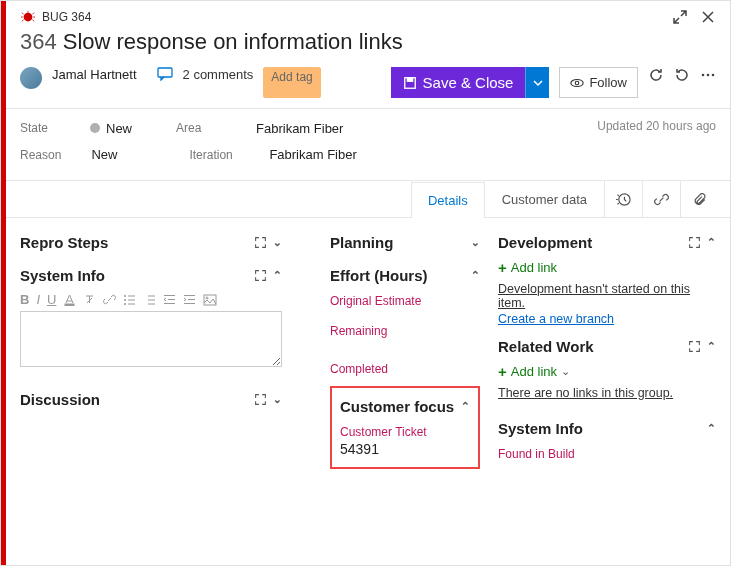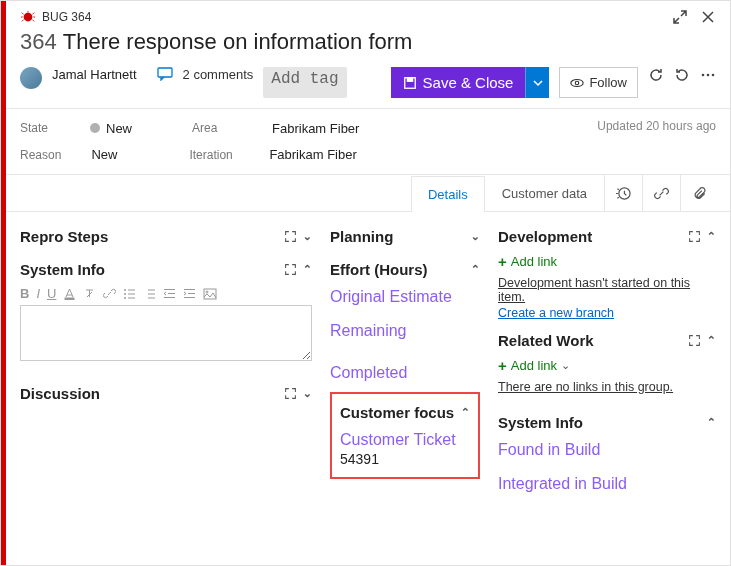--- a/index.html
+++ b/index.html
@@ -14,21 +14,21 @@
 .hdr-right { display: flex; gap: 12px; align-items: center; }
 .hdr-icon { width: 16px; height: 16px; cursor: pointer; color: #444; }
 .title-row { padding: 4px 14px 8px 14px; }
 .title-row .wid { font-size: 22px; color: #555; margin-right: 6px; }
 .title-row .wtitle { font-size: 22px; color: #222; }
 .toolbar { display: flex; padding: 4px 14px 10px 14px; gap: 10px; }
 .avatar { width: 22px; height: 22px; border-radius: 50%; background: linear-gradient(135deg,#7aa6c2,#4a7a9a); display: inline-block; }
 .assignee { font-size: 13px; color: #222; margin-right: 10px; }
 .comment-icn { color: #0078d4; }
 .comments-lbl { font-size: 13px; color: #333; }
-.addtag { font-size: 16px; color: #666; background: #e5e5e5; padding: 3px 8px; border-radius: 2px; cursor: pointer; font-family: Liberation Mono, monospace; }
+.addtag { font-size: 12px; color: #666; background: #fdba74; padding: 3px 8px; border-radius: 2px; cursor: pointer; }
 .spacer { flex: 1; }
 .save-btn-wrap { display: flex; }
 .save-btn { background: #6d28d9; color: #fff; font-size: 15px; padding: 7px 12px; display: flex; align-items: center; gap: 6px; cursor: pointer; }
 .save-dd { background: #0078d4; color: #fff; width: 24px; display: flex; align-items: center; justify-content: center; border-left: 1px solid rgba(255,255,255,0.3); cursor: pointer; }
 .follow-btn { font-size: 13px; color: #333; padding: 5px 10px; border: 1px solid #ccc; display: flex; align-items: center; gap: 5px; cursor: pointer; }
 .tool-icon { width: 16px; height: 16px; cursor: pointer; color: #444; }
 .fields { border-top: 1px solid #e6e6e6; border-bottom: 1px solid #e6e6e6; padding: 10px 14px; position: relative; }
 .field-row { display: flex; gap: 30px; margin-bottom: 10px; }
 .field-pair { display: flex; align-items: center; gap: 30px; }
 .field-label { font-size: 12px; color: #777; min-width: 40px; }
@@ -36,34 +36,34 @@
 .field-value { font-size: 13px; color: #222; }
 .state-dot { width: 10px; height: 10px; border-radius: 50%; background: #b0b0b0; display: inline-block; margin-right: 6px; }
 .updated { position: absolute; right: 14px; top: 10px; font-size: 12px; color: #888; }
 .tabs { display: flex; justify-content: flex-end; border-bottom: 1px solid #e6e6e6; padding-right: 12px; }
 .tab { font-size: 13px; padding: 10px 16px; color: #555; cursor: pointer; border: 1px solid transparent; border-bottom: none; }
 .tab.active { color: #0078d4; border-color: #e6e6e6; background: #fff; position: relative; top: 1px; }
 .tab-icon { width: 38px; display: flex; align-items: center; justify-content: center; cursor: pointer; border-left: 1px solid #e6e6e6; color: #555; }
 .main { display: flex; padding: 12px 14px; gap: 18px; }
 .col { }
 .col1 { flex: 1.1; }
-.col2 { width: 150px; }
+.col2 { width: 150px; margin-left: 30px; }
 .col3 { width: 218px; }
 .section-hdr { display: flex; align-items: center; justify-content: space-between; font-size: 15px; color: #222; font-weight: 600; padding: 4px 0; }
 .section-icons { display: flex; gap: 6px; align-items: center; color: #555; }
 .chev { font-size: 11px; color: #555; cursor: pointer; }
 .expand-icon svg { width: 13px; height: 13px; }
 .rte-toolbar { display: flex; gap: 7px; padding: 4px 0; color: #999; font-size: 13px; align-items: center; }
 .rte-toolbar span { cursor: pointer; }
 .rte-area { border: 1px solid #ccc; height: 56px; width: 100%; }
 .addlink { color: #107c10; font-size: 13px; display: flex; align-items: center; gap: 4px; padding: 4px 0; cursor: pointer; }
 .plus { font-size: 15px; font-weight: bold; }
 .helper { font-size: 12.5px; color: #333; margin-top: 2px; text-decoration: underline; }
 .link { color: #0066cc; cursor: pointer; }
-.small-label { font-size: 16px; color: #8b5cf6; padding: 6px 0 2px 0; }
+.small-label { font-size: 12px; color: #be185d; padding: 6px 0 2px 0; }
 .ticket-val { font-size: 14px; color: #222; }
 .highlight-box { border: 2px solid #e44; padding: 6px 8px 10px 8px; margin-top: 8px; }
 .sep { height: 8px; }
 svg { display: block; }
 </style>
 </head>
 <body>
 
 <div class="red-bar"></div>
 <div class="content">
@@ -86,21 +86,21 @@
       </span>
       <span class="hdr-icon">
         <svg viewBox="0 0 16 16" stroke="currentColor" stroke-width="1.5">
             <path d="M3 3l10 10M13 3L3 13"></path>
           </svg>
       </span>
     </div>
   </div>
 
   <div class="title-row">
-    <span class="wid">364</span><span class="wtitle">There response on information form</span>
+    <span class="wid">364</span><span class="wtitle">Slow response on information links</span>
   </div>
 
   <div class="toolbar">
     <span class="avatar"></span>
     <span class="assignee">Jamal Hartnett</span>
     <span class="comment-icn">
       <svg width="16" height="14" viewBox="0 0 16 14" fill="none" stroke="#0078d4" stroke-width="1.3">
           <rect x="1" y="1" width="14" height="9" rx="1"></rect>
           <path d="M4 10v3l3-3"></path>
         </svg>
@@ -148,26 +148,26 @@
     </span>
   </div>
 
   <div class="fields">
     <span class="updated">Updated 20 hours ago</span>
     <div class="field-row">
       <div class="field-pair">
         <span class="field-label">State</span>
         <span><span class="state-dot"></span><span class="field-value">New</span></span>
       </div>
-      <div class="field-pair" style="margin-left:30px">
+      <div class="field-pair" style="margin-left:14px">
         <span class="field-area-label">Area</span>
         <span class="field-value">Fabrikam Fiber</span>
       </div>
     </div>
-    <div class="field-row" style="margin-bottom:2px">
+    <div class="field-row" style="margin-bottom:8px">
       <div class="field-pair">
         <span class="field-label">Reason</span>
         <span class="field-value" style="margin-left:0">New</span>
       </div>
       <div class="field-pair" style="margin-left:42px">
         <span class="field-area-label">Iteration</span>
         <span class="field-value">Fabrikam Fiber</span>
       </div>
     </div>
   </div>
@@ -359,17 +359,16 @@
         </div>
       <div class="helper">There are no links in this group.</div>
       <div class="sep"></div>
       <div class="sep"></div>
       <div class="section-hdr">
         <span>System Info</span>
         <span class="chev">⌃</span>
       </div>
       <div class="small-label">Found in Build</div>
       <div class="sep"></div>
-      <div class="small-label">Integrated in Build</div>
     </div>
   </div>
 
 </div>
 
 </body></html>

